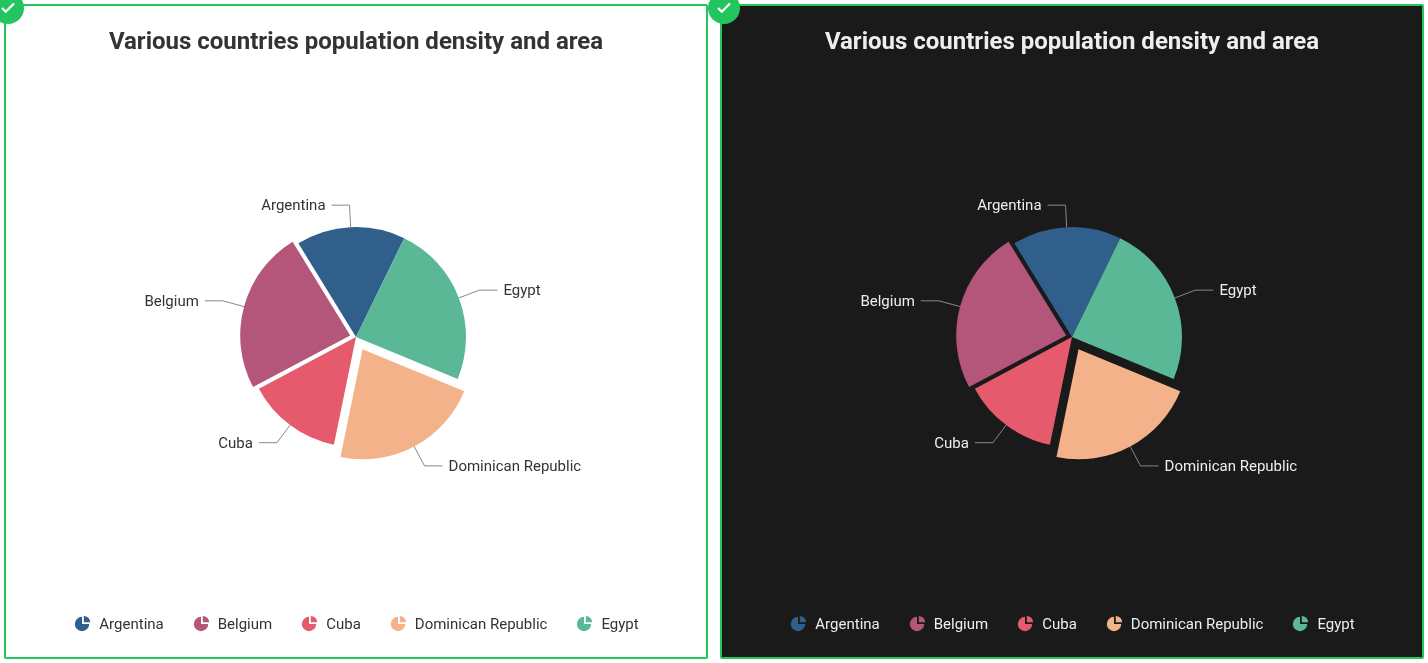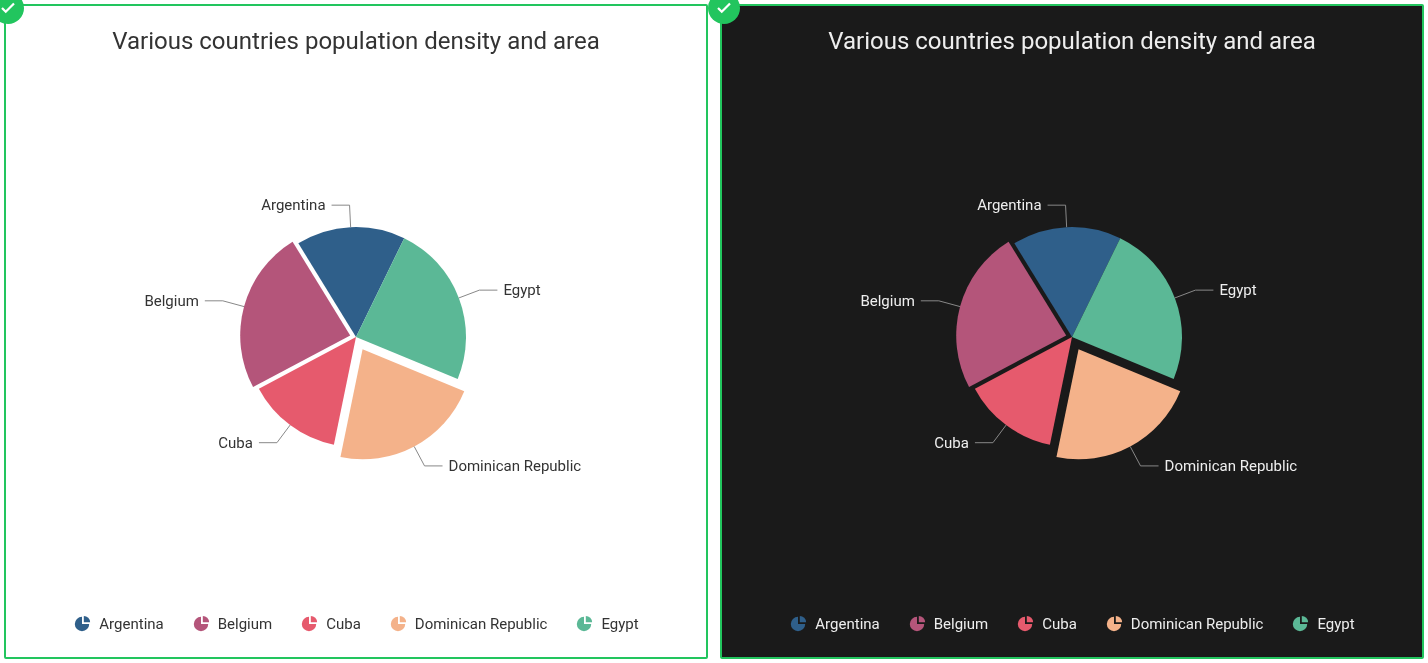--- a/index.html
+++ b/index.html
@@ -32,21 +32,21 @@
   border-radius: 50%;
   background: #22c55e;
   display: flex;
   align-items: center;
   justify-content: center;
 }
 .checkmark svg { width: 18px; height: 18px; stroke: #fff; stroke-width: 3; fill: none; }
 .chart-title {
   text-align: center;
   font-size: 24px;
-  font-weight: 400;
+  font-weight: 700;
   line-height: 1.3;
   margin: 4px 40px 10px;
 }
 .chart-area {
   flex: 1;
   position: relative;
   display: flex;
   align-items: center;
   justify-content: center;
 }

